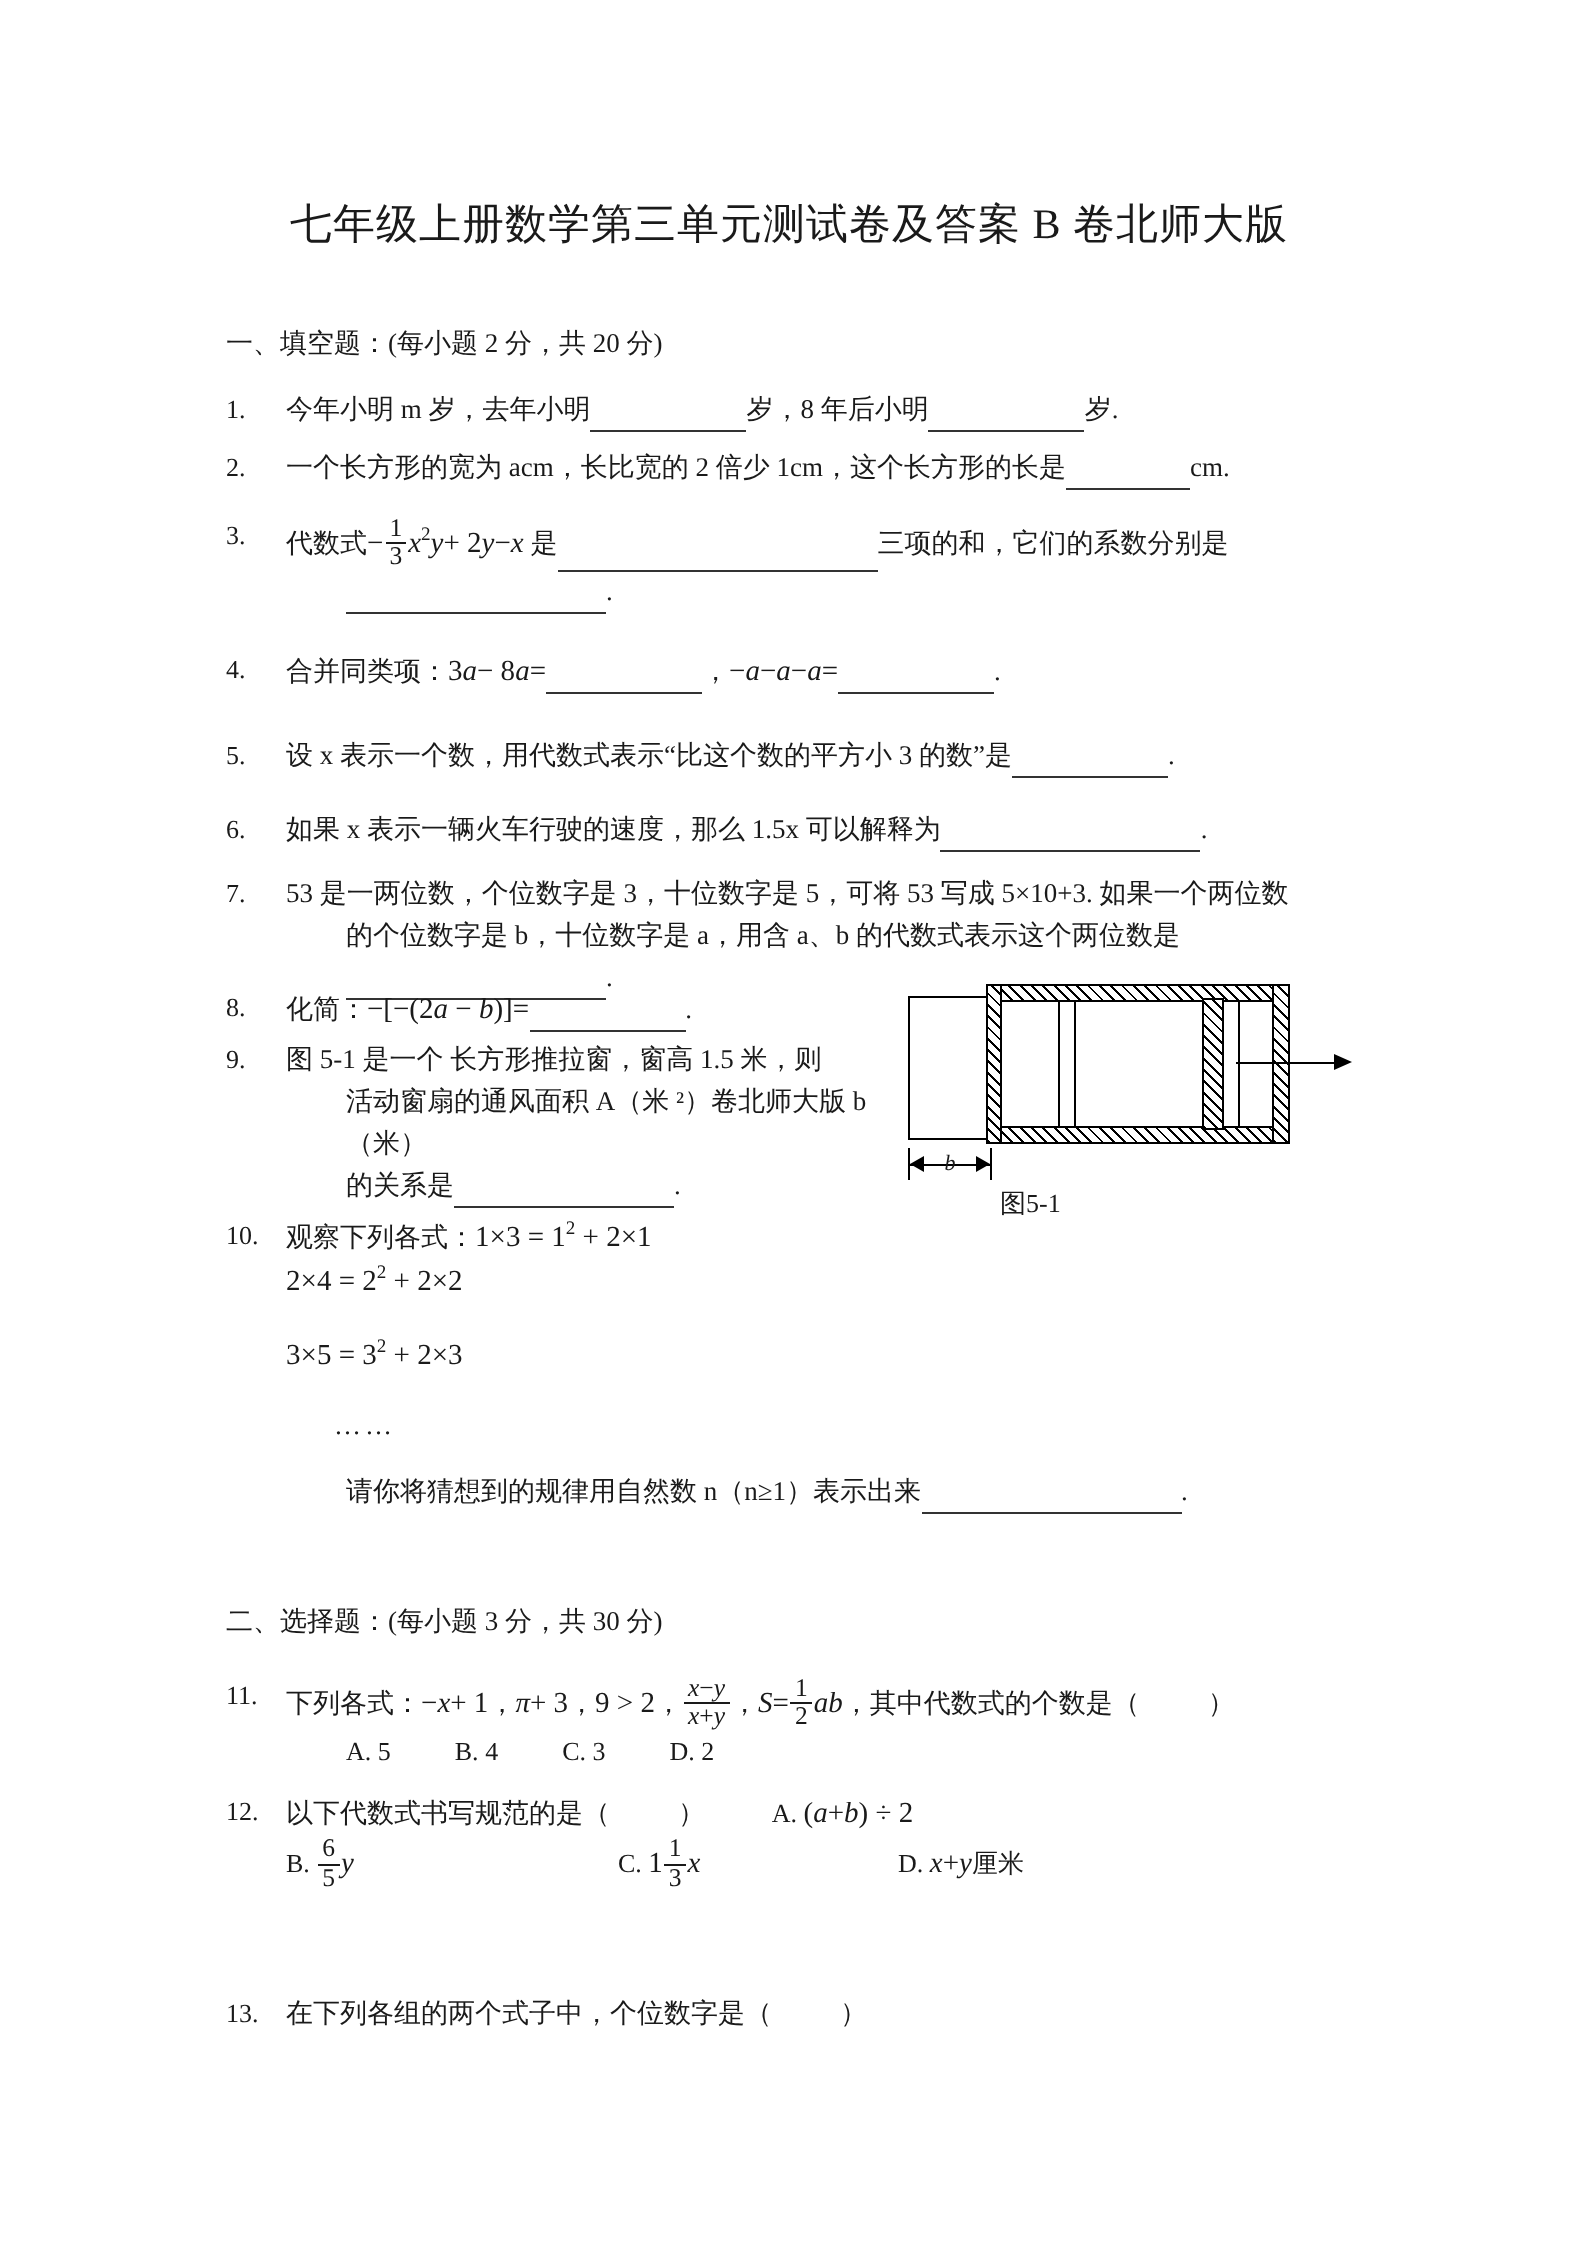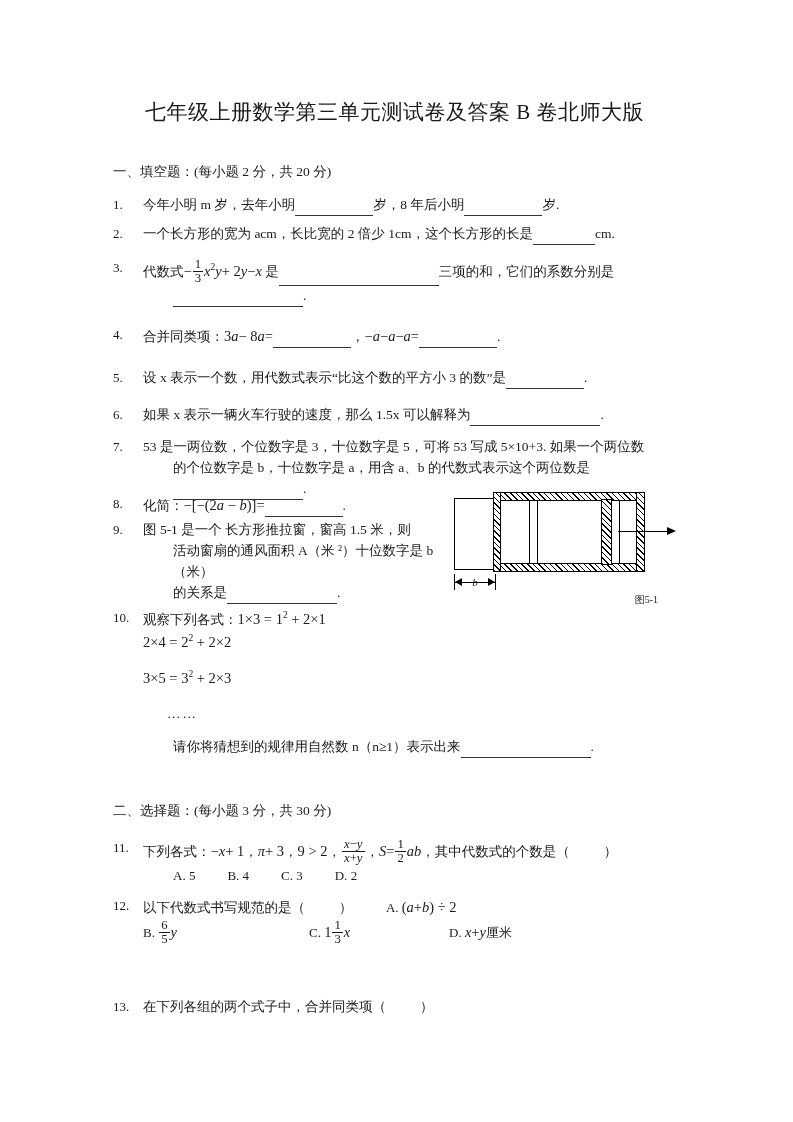--- a/index.html
+++ b/index.html
@@ -247,24 +247,23 @@
     text-align: center;
     font-size: 11px;
     font-style: italic;
     line-height: 16px;
   }
   .fig-caption {
     position: absolute;
     left: 48px;
     top: 103px;
     width: 120px;
-    font-size: 10px;
-    text-align: right;
+    font-size: 13px;
+    text-align: left;
     white-space: nowrap;
-    margin-left: 38px;
   }
 </style>
 </head>
 <body>
 
 <div class="page">
 
   <div class="doc-title">七年级上册数学第三单元测试卷及答案 B 卷北师大版</div>
 
   <div class="section-head" id="sec1">一、填空题：(每小题 2 分，共 20 分)</div>
@@ -300,21 +299,21 @@
       <span class="cont"><span>的个位数字是 b，十位数字是 a，用含 a、b 的代数式表示这个两位数是</span><span class="bl bl-xl"></span><span>.</span></span>
     </span>
   </div>
 
   <div class="q" style="top:494px;">
     <span class="qnum">8.</span><span class="qbody"><span>化简：</span><span class="math"><span class="mn">−[−(2</span><span class="mi">a</span><span class="mn"> − </span><span class="mi">b</span><span class="mn">)]</span><span class="mn">=</span></span><span class="bl bl-m"></span><span>.</span></span>
   </div>
 
   <div class="q" style="top:520px; width:345px;">
     <span class="qnum">9.</span><span class="qbody" style="width:305px;"><span>图 5-1 是一个  长方形推拉窗，窗高 1.5 米，则</span>
-      <span class="cont">活动窗扇的通风面积 A（米 ²）十位数字是 b（米）</span>
+      <span class="cont">活动窗扇的通风面积 A（米 ²）卷北师大版 b（米）</span>
       <span class="cont"><span>的关系是</span><span class="bl bl-l"></span><span>.</span></span>
     </span>
   </div>
 
   <div class="figure">
     <div class="fig-openrect"></div>
     <div class="fig-frame">
       <div class="fig-top hatch"></div>
       <div class="fig-bottom hatch"></div>
       <div class="fig-left hatch"></div>
@@ -366,16 +365,16 @@
   <div class="q" style="top:896px;">
     <span class="qnum">12.</span><span class="qbody"><span>以下代数式书写规范的是（</span><span class="paren"></span><span>）</span>
 
       <span class="choices" style="margin-top:14px;">
         <span class="opt" style="width:152px;"><span>A.</span>&nbsp;<span class="math"><span class="mn">(</span><span class="mi">a</span><span class="mn">+</span><span class="mi">b</span><span class="mn">) ÷ 2</span></span></span><span class="opt" style="width:166px;"><span>B.</span>&nbsp;<span class="math"><span class="frac"><span class="num mn">6</span><span class="den mn">5</span></span><span class="mi">y</span></span></span><span class="opt" style="width:140px;"><span>C.</span>&nbsp;<span class="math"><span class="mn">1</span><span class="frac"><span class="num mn">1</span><span class="den mn">3</span></span><span class="mi">x</span></span></span><span class="opt"><span>D.</span>&nbsp;<span class="math"><span class="mi">x</span><span class="mn">+</span><span class="mi">y</span></span><span>厘米</span></span>
       </span>
     </span>
   </div>
 
   <div class="q" style="top:997px;">
-    <span class="qnum">13.</span><span class="qbody"><span>在下列各组的两个式子中，合并同类项（</span><span class="paren"></span><span>）</span></span>
+    <span class="qnum">13.</span><span class="qbody"><span>在下列各组的两个式子中，个位数字是（</span><span class="paren"></span><span>）</span></span>
   </div>
 
 </div>
 
 </body></html>

